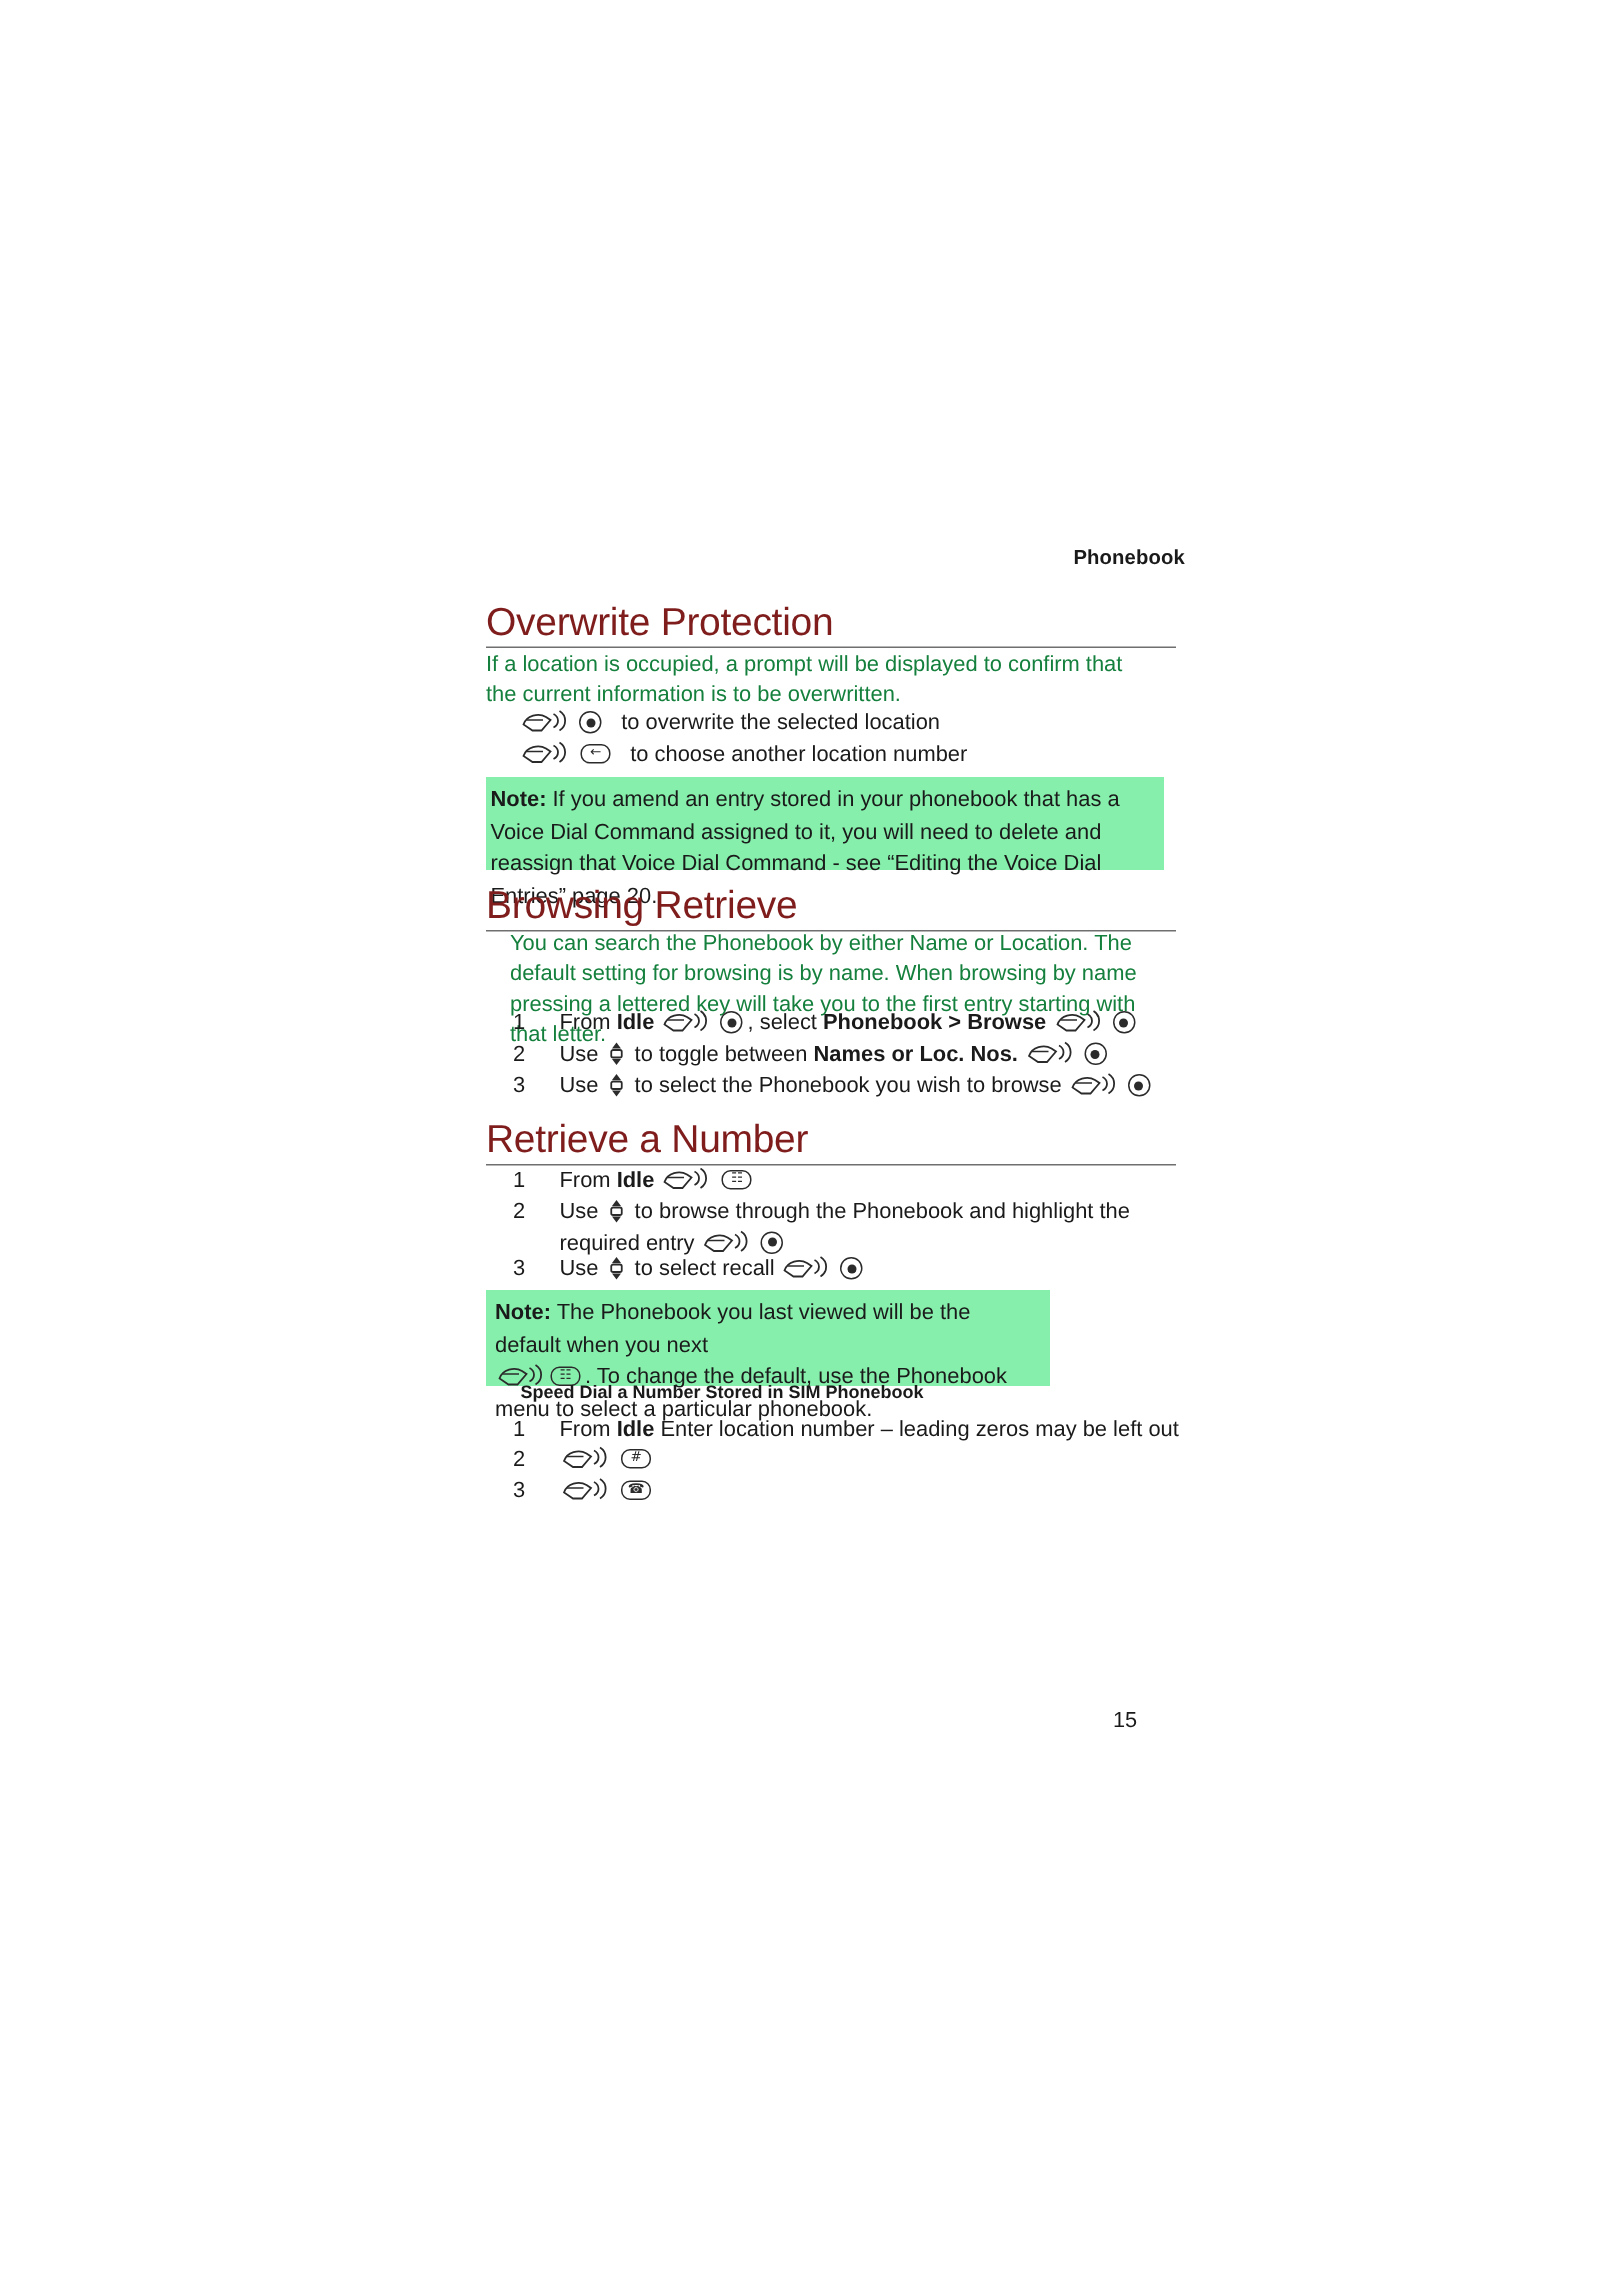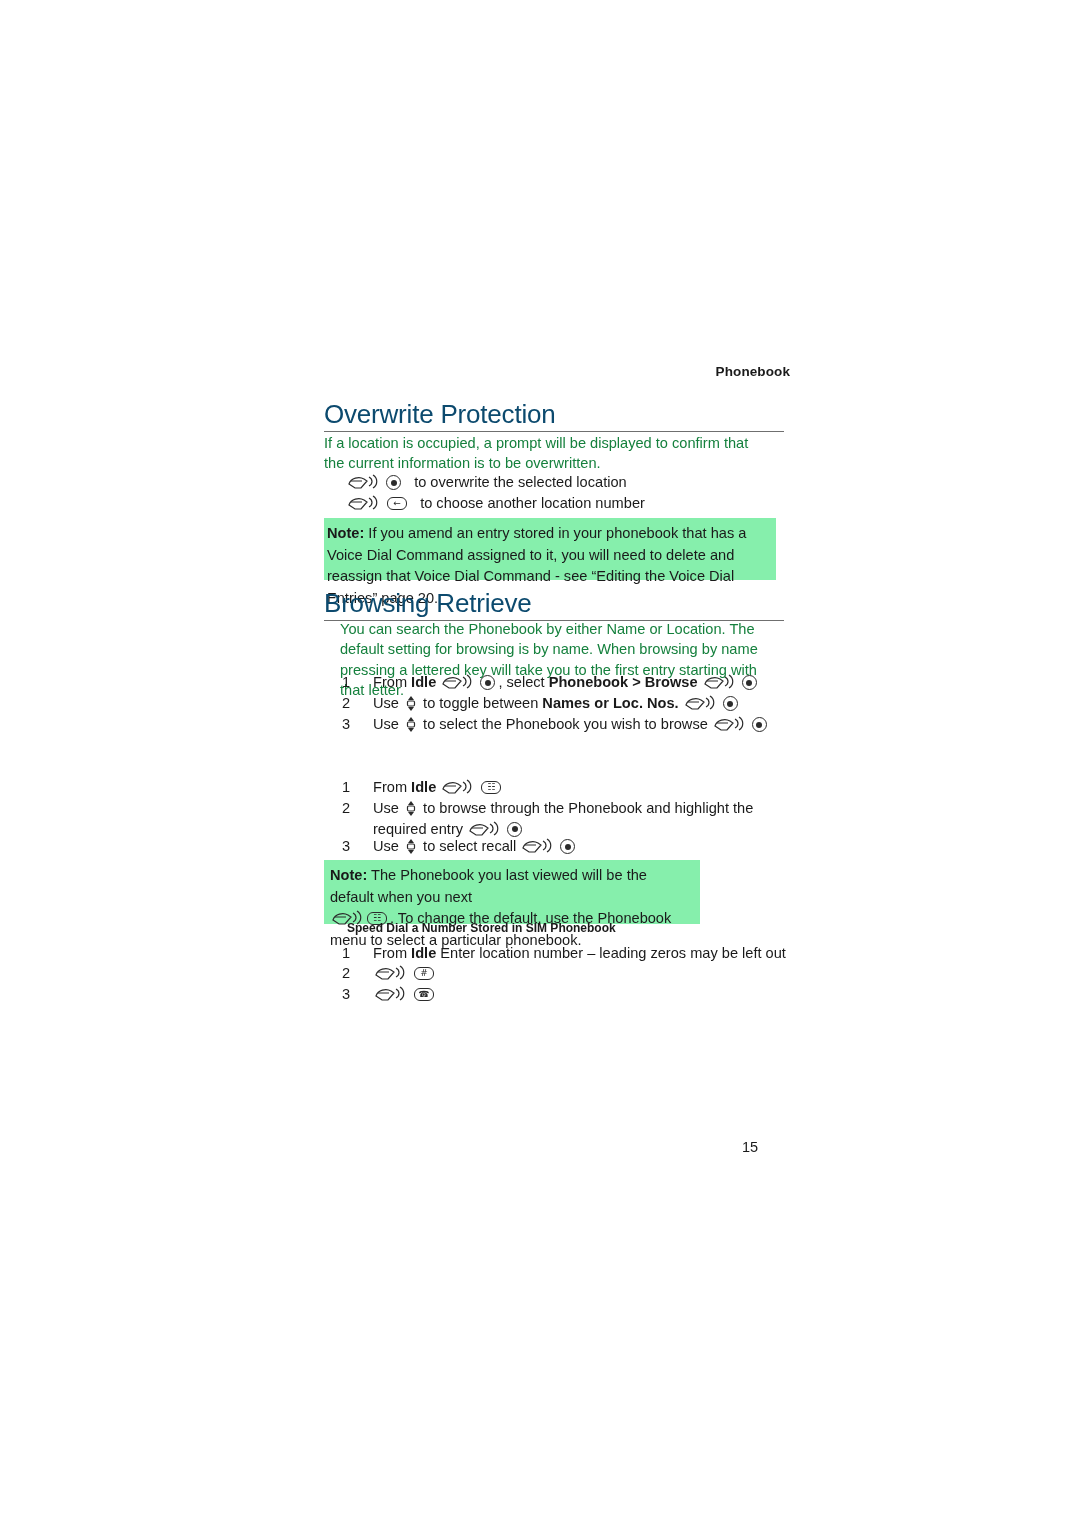--- a/index.html
+++ b/index.html
@@ -35,21 +35,21 @@
     color: #1a1a1a;
     letter-spacing: 0.1px;
   }
 
   
   .h1 {
     position: absolute;
     left: 324px;
     font-size: 26px;
     font-weight: normal;
-    color: #0c4a6e;
+    color: #7f1d1d;
     letter-spacing: -0.2px;
   }
   .h1 .rule {
     display: block;
     border-bottom: 1.3px solid #6f6f6f;
     width: 460px;
     margin-top: 1px;
   }
   .h1 .txt { display: inline-block; }
 
@@ -306,20 +306,24 @@
           <path d="M2 10 C4 4, 12 2, 17 5 L20 7 L14 14 L8 14 Z" fill="none" stroke="#2b2b2b" stroke-width="1.2"></path>
           <path d="M4 7 L15 7" stroke="#2b2b2b" stroke-width="1"></path>
           <path d="M22 3 C26 5, 26 10, 22 12" fill="none" stroke="#2b2b2b" stroke-width="1.2"></path>
           <path d="M26 1 C31 4, 31 11, 26 14" fill="none" stroke="#2b2b2b" stroke-width="1.2"></path>
         </svg>
       </span>
       <span class="ic ic-select"><span class="ring"></span><span class="dot"></span></span>
     </span>
   </div>
 
+  <div class="h1" style="top:744px;">
+    <span class="txt">Retrieve a Number</span>
+    <span class="rule"></span>
+  </div>
 
   <div class="step" style="left:342px; top:777px; width:430px;">
     <span class="num">1</span>
     <span class="body">
       <span>From </span><b>Idle</b>
       <span class="ic ic-press">
         <svg width="33" height="17" viewBox="0 0 33 17">
           <path d="M2 10 C4 4, 12 2, 17 5 L20 7 L14 14 L8 14 Z" fill="none" stroke="#2b2b2b" stroke-width="1.2"></path>
           <path d="M4 7 L15 7" stroke="#2b2b2b" stroke-width="1"></path>
           <path d="M22 3 C26 5, 26 10, 22 12" fill="none" stroke="#2b2b2b" stroke-width="1.2"></path>

